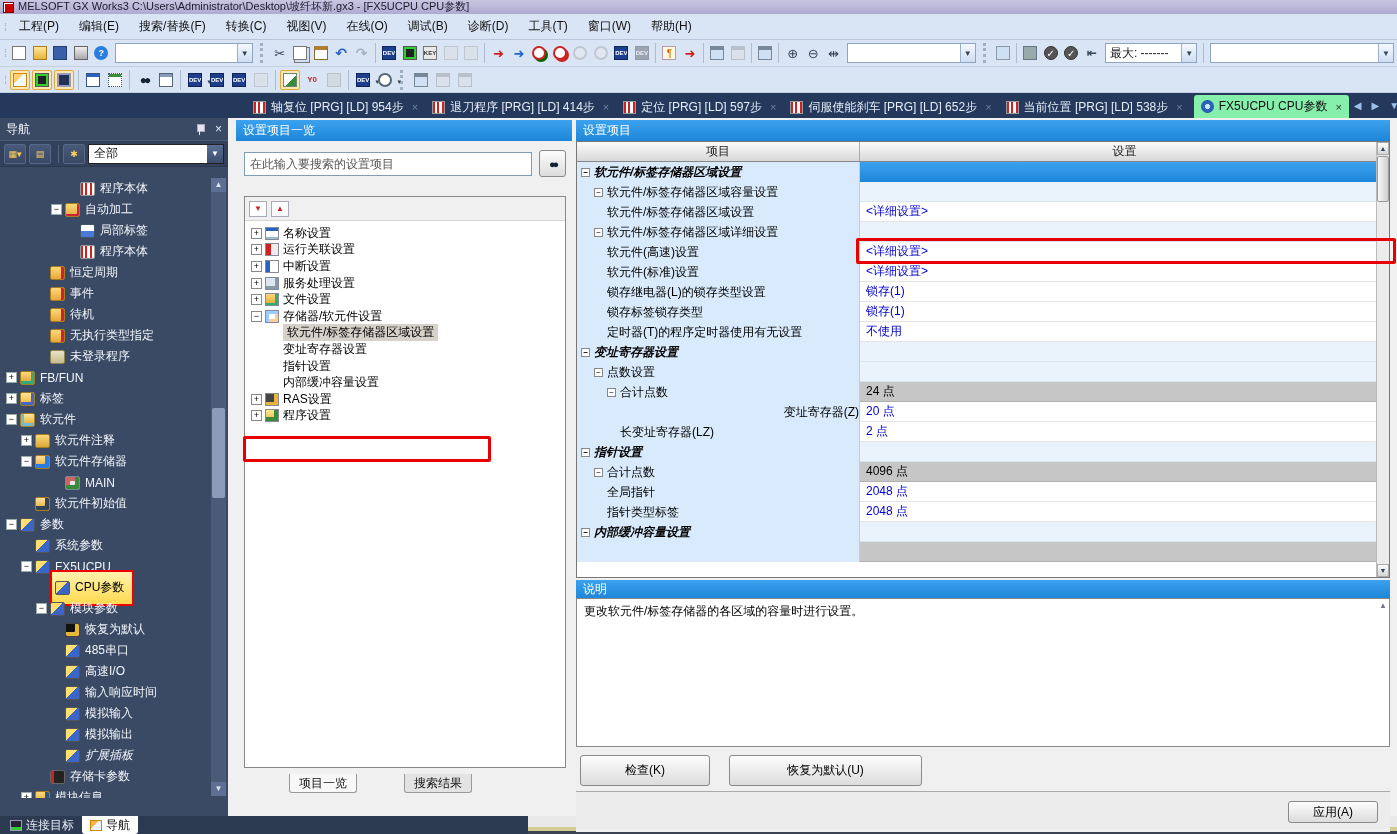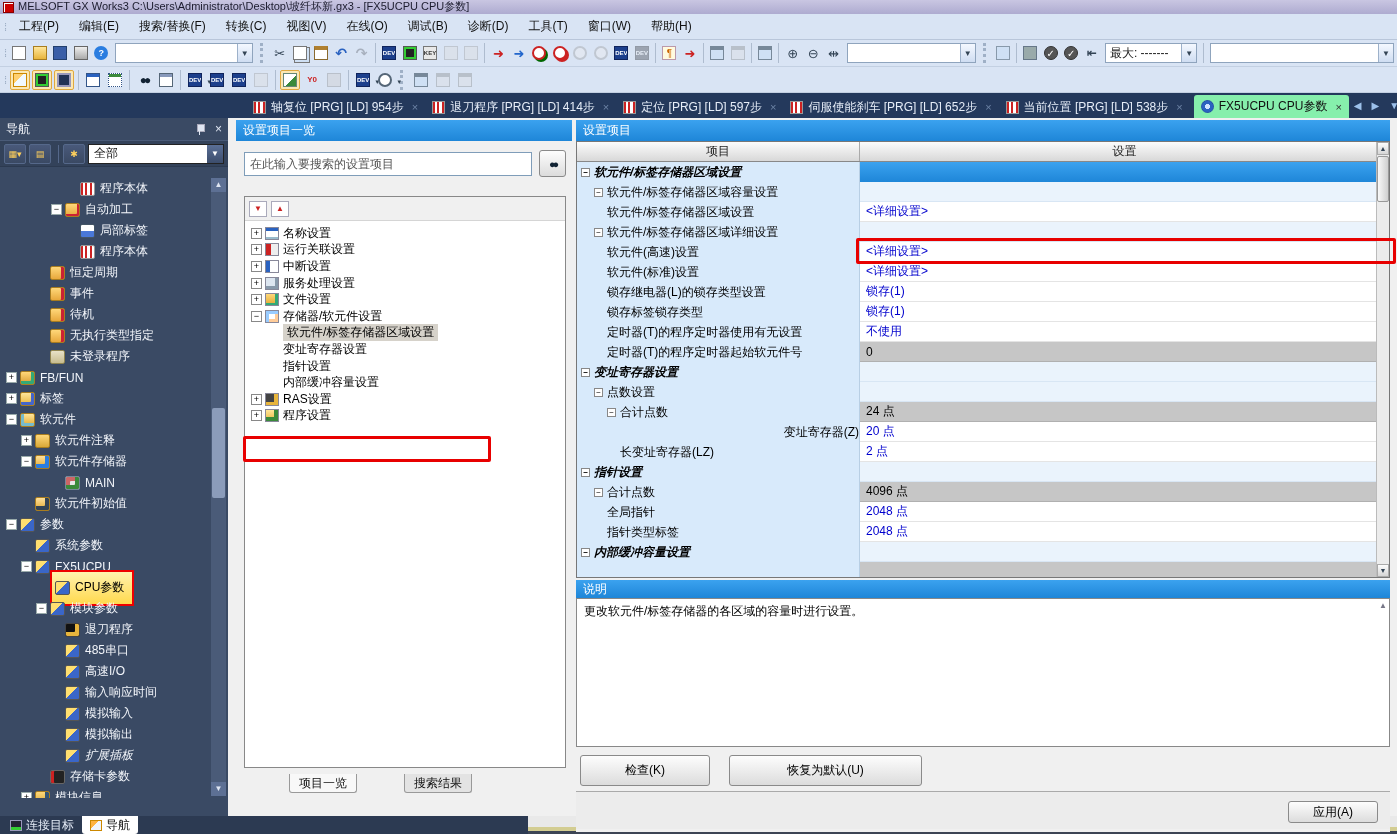--- a/index.html
+++ b/index.html
@@ -595,21 +595,21 @@
           </span>
         </div>
         <div class="nrow" style="padding-left: 36px;">
           <span class="nexp">−</span>
           <span class="nico ni-param"></span>
           <span>模块参数</span>
         </div>
         <div class="nrow" style="padding-left: 51px;">
           <span class="nspace"></span>
           <span class="nico ni-ethernet"></span>
-          <span>退刀程序</span>
+          <span>恢复为默认</span>
         </div>
         <div class="nrow" style="padding-left: 51px;">
           <span class="nspace"></span>
           <span class="nico ni-param"></span>
           <span>485串口</span>
         </div>
         <div class="nrow" style="padding-left: 51px;">
           <span class="nspace"></span>
           <span class="nico ni-param"></span>
           <span>高速I/O</span>
@@ -802,26 +802,20 @@
             </div>
             <div class="tvalue v-link">锁存(1)</div>
           </div>
           <div class="trow">
             <div class="tlabel" style="padding-left: 30px;">
               <span>定时器(T)的程序定时器使用有无设置</span>
             </div>
             <div class="tvalue v-link">不使用</div>
           </div>
           <div class="trow">
-            <div class="tlabel" style="padding-left: 30px;">
-              <span>定时器(T)的程序定时器起始软元件号</span>
-            </div>
-            <div class="tvalue v-readonly">0</div>
-          </div>
-          <div class="trow">
             <div class="tlabel group" style="padding-left: 4px;">
               <span class="texp">−</span>
               <span>变址寄存器设置</span>
             </div>
             <div class="tvalue v-parent"></div>
           </div>
           <div class="trow">
             <div class="tlabel" style="padding-left: 17px;">
               <span class="texp">−</span>
               <span>点数设置</span>

